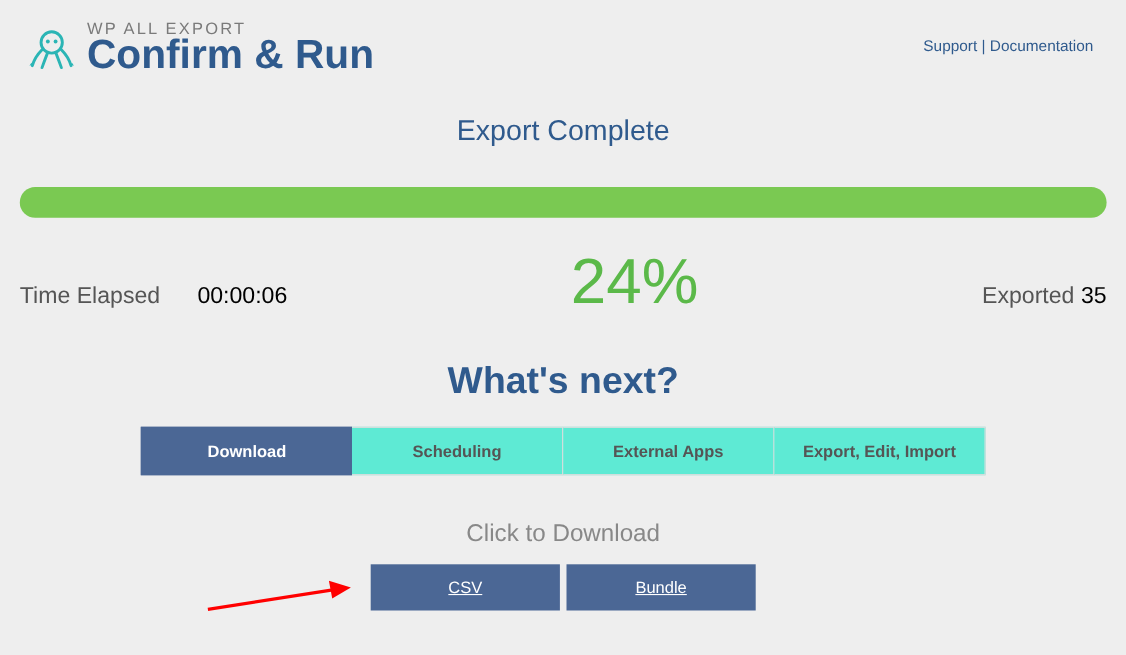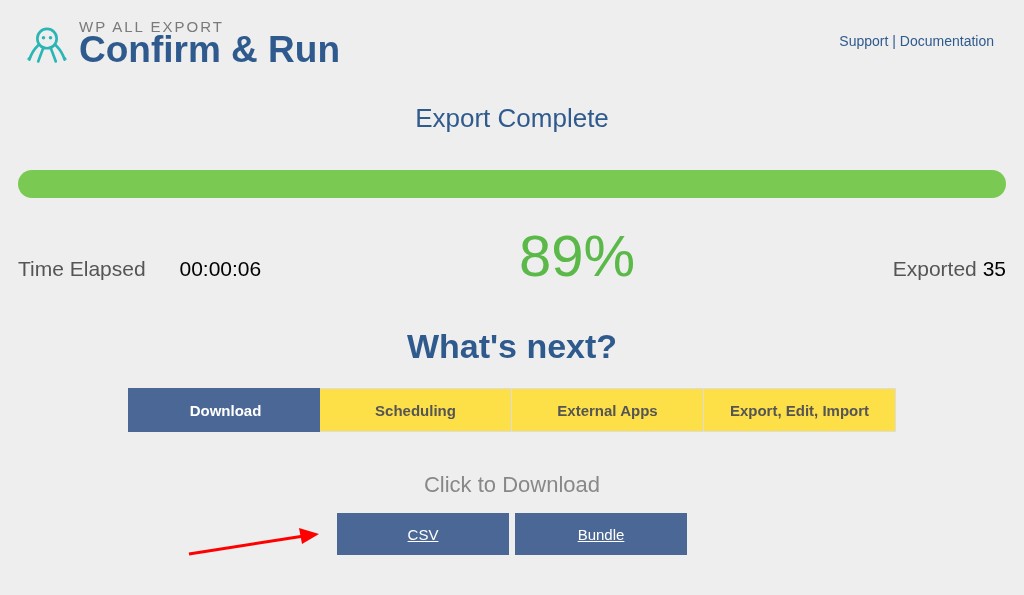--- a/index.html
+++ b/index.html
@@ -100,25 +100,25 @@
     .tab {
       width: 192px;
       height: 44px;
       display: flex;
       align-items: center;
       justify-content: center;
       font-size: 15px;
       font-weight: 600;
       border: 1px solid #ddd;
       border-left: none;
-      background: #fde047;
+      background: #5eead4;
       color: #555;
       cursor: pointer;
     }
-    .tab:first-child { border-left: 4px solid #000000; }
+    .tab:first-child { border-left: 2px solid #000000; }
     .tab.active {
       background: #4b6795;
       color: #fff;
       border-color: #4b6795;
     }
     .click-download {
       text-align: center;
       font-size: 22px;
       color: #888;
       margin-top: 40px;
@@ -173,21 +173,21 @@
     <a>Support</a><span> | </span><a>Documentation</a>
   </div>
 </div>
 
 <div class="export-complete">Export Complete</div>
 
 <div class="progress-bar"></div>
 
 <div class="stats-row">
   <div class="time-elapsed"><span>Time Elapsed </span><span class="val">00:00:06</span></div>
-  <div class="percent">89%</div>
+  <div class="percent">24%</div>
   <div class="exported"><span>Exported </span><span class="val">35</span></div>
 </div>
 
 <div class="whats-next">What's next?</div>
 
 <div class="tabs">
   <div class="tab active">Download</div>
   <div class="tab">Scheduling</div>
   <div class="tab">External Apps</div>
   <div class="tab">Export, Edit, Import</div>

